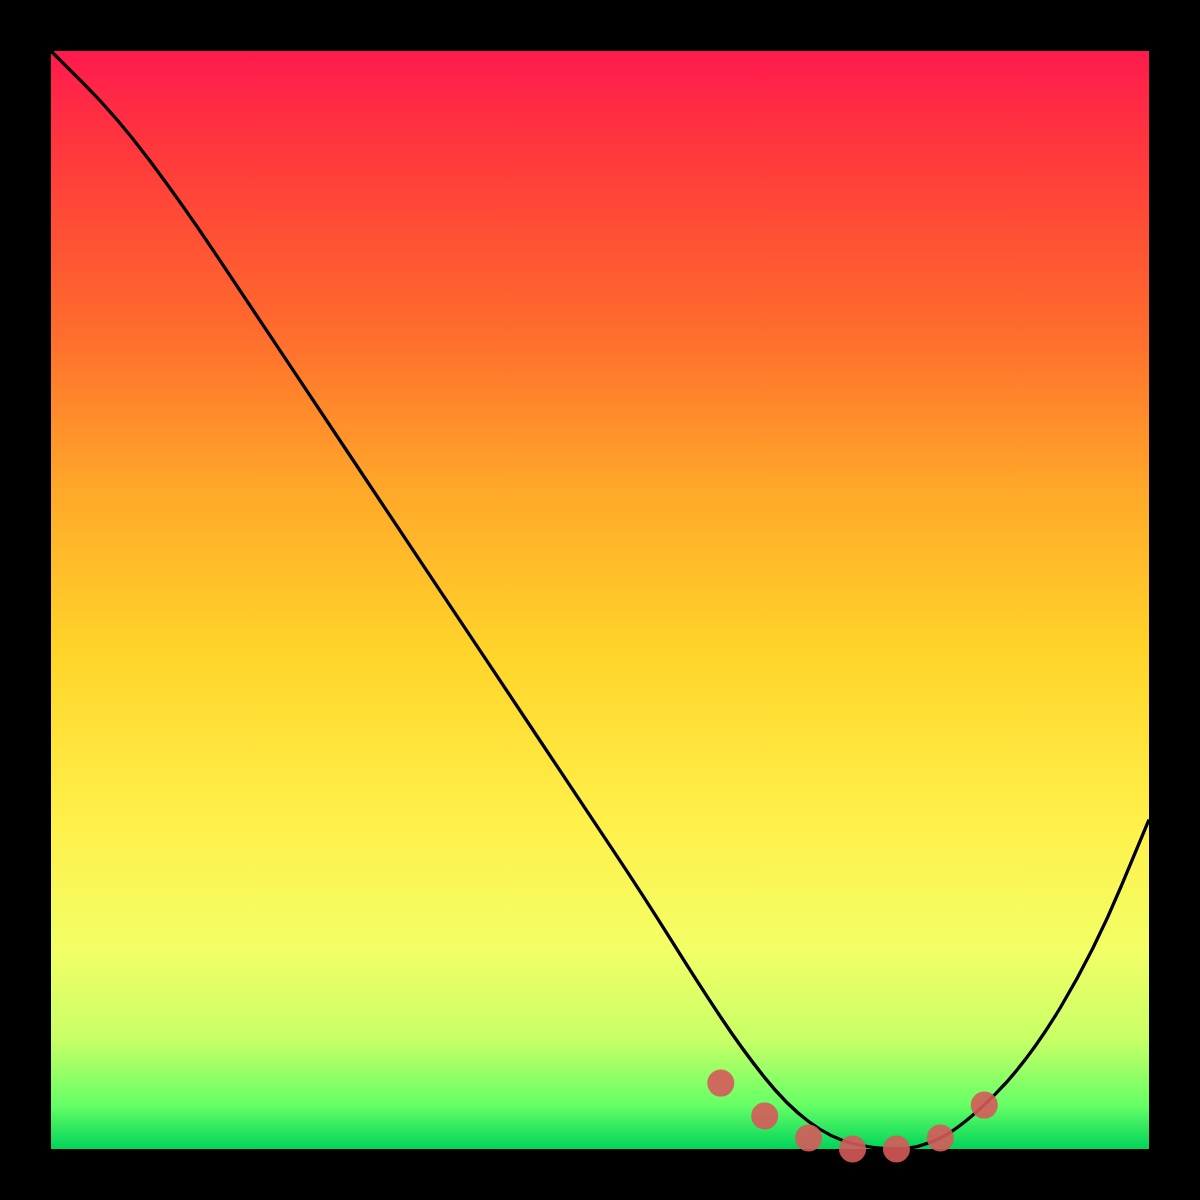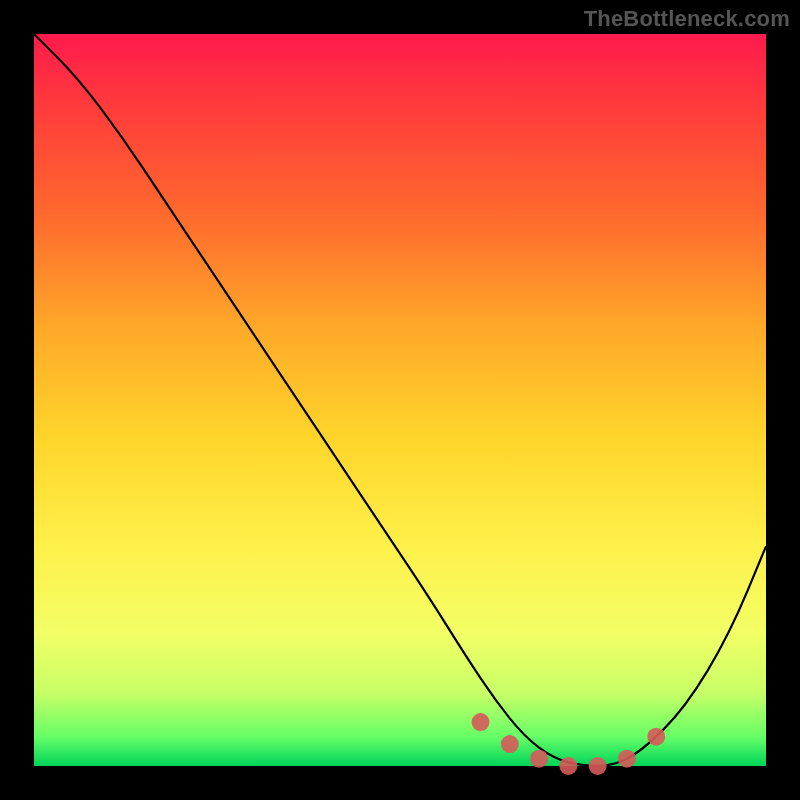--- a/index.html
+++ b/index.html
@@ -67,14 +67,13 @@
           <circle cx="446.52" cy="688.08" r="9" fill="#d65a5a" fill-opacity="0.9"></circle>
           <circle cx="475.8" cy="710.04" r="9" fill="#d65a5a" fill-opacity="0.9"></circle>
           <circle cx="505.08" cy="724.68" r="9" fill="#d65a5a" fill-opacity="0.9"></circle>
           <circle cx="534.36" cy="732" r="9" fill="#d65a5a" fill-opacity="0.9"></circle>
           <circle cx="563.64" cy="732" r="9" fill="#d65a5a" fill-opacity="0.9"></circle>
           <circle cx="592.9200000000001" cy="724.68" r="9" fill="#d65a5a" fill-opacity="0.9"></circle>
           <circle cx="622.1999999999999" cy="702.72" r="9" fill="#d65a5a" fill-opacity="0.9"></circle>
         </g>
     </svg>
   </div>
-  <div class="watermark">TheBottleneck.com</div>
 </div>
 
 </body></html>

